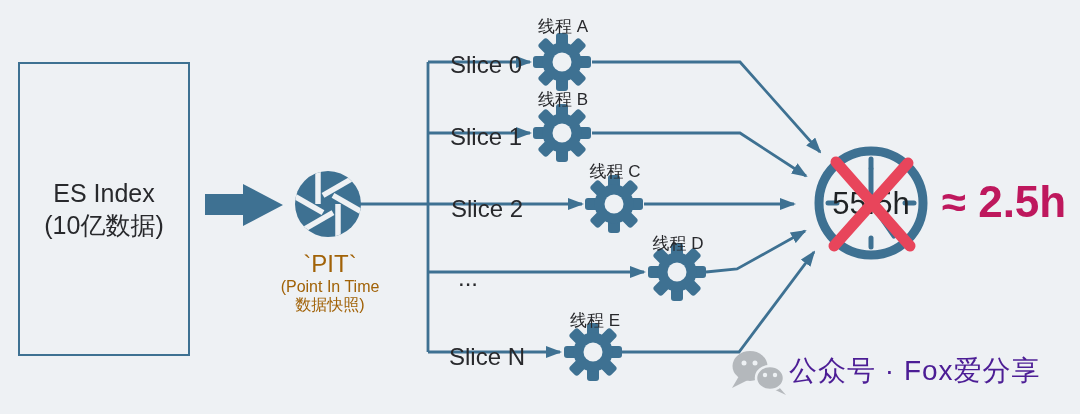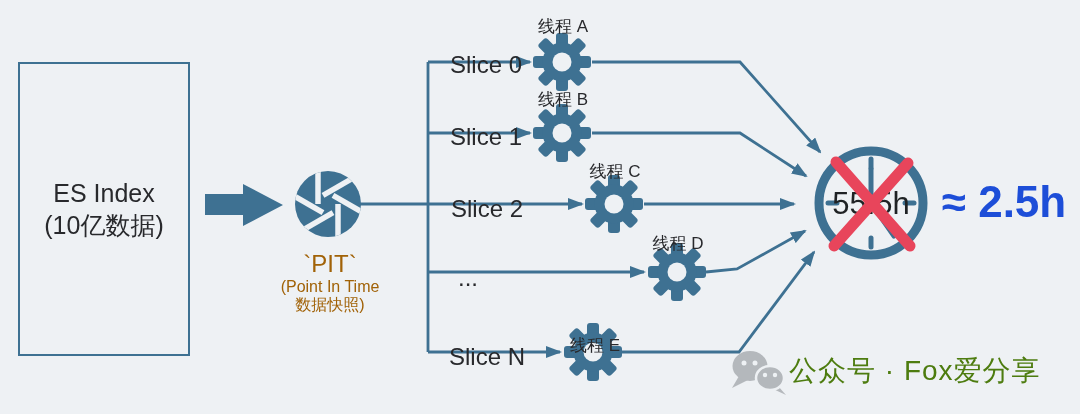--- a/index.html
+++ b/index.html
@@ -22,25 +22,25 @@
   }
   .es-box .line{font-size:25px;color:#28292c;line-height:1.3;}
   .pit-caption{
     position:absolute;left:330px;top:250px;transform:translateX(-50%);
     text-align:center;color:#a16207;z-index:3;white-space:nowrap;
   }
   .pit-caption .t{font-size:24px;line-height:1.15;}
   .pit-caption .s{font-size:16px;line-height:1.18;}
   .approx{
     position:absolute;left:1004px;top:202px;transform:translate(-50%,-50%);
-    color:#1d4ed8;font-size:44px;font-weight:bold;white-space:nowrap;z-index:3;
+    color:#be185d;font-size:44px;font-weight:bold;white-space:nowrap;z-index:3;
   }
   .watermark{
     position:absolute;left:789px;top:371px;transform:translateY(-50%);
-    color:#4d7c0f;font-size:28px;letter-spacing:1px;white-space:nowrap;z-index:3;
+    color:#4c1d95;font-size:28px;letter-spacing:1px;white-space:nowrap;z-index:3;
   }
 </style>
 </head>
 <body>
 
 <div class="stage">
 
   <svg class="layer" width="1080" height="414" viewBox="0 0 1080 414">
     <defs>
       <marker id="arrow" markerWidth="16" markerHeight="12" refX="14" refY="6" orient="auto" markerUnits="userSpaceOnUse">
@@ -141,19 +141,19 @@
   <div class="lbl slice-lbl" style="left:486px;top:45px;">Slice 0</div>
   <div class="lbl slice-lbl" style="left:486px;top:117px;">Slice 1</div>
   <div class="lbl slice-lbl" style="left:487px;top:189px;">Slice 2</div>
   <div class="lbl slice-lbl" style="left:468px;top:258px;">...</div>
   <div class="lbl slice-lbl" style="left:487px;top:337px;">Slice N</div>
 
   <div class="lbl thread-lbl" style="left:563px;top:26px;">线程 A</div>
   <div class="lbl thread-lbl" style="left:563px;top:99px;">线程 B</div>
   <div class="lbl thread-lbl" style="left:615px;top:171px;">线程 C</div>
   <div class="lbl thread-lbl" style="left:678px;top:243px;">线程 D</div>
-  <div class="lbl thread-lbl" style="left:595px;top:320px;margin-top:25px;">线程 E</div>
+  <div class="lbl thread-lbl" style="left:595px;top:320px;">线程 E</div>
 
   <div class="approx">≈ 2.5h</div>
 
   <div class="watermark">公众号 · Fox爱分享</div>
 
 </div>
 
 </body></html>

